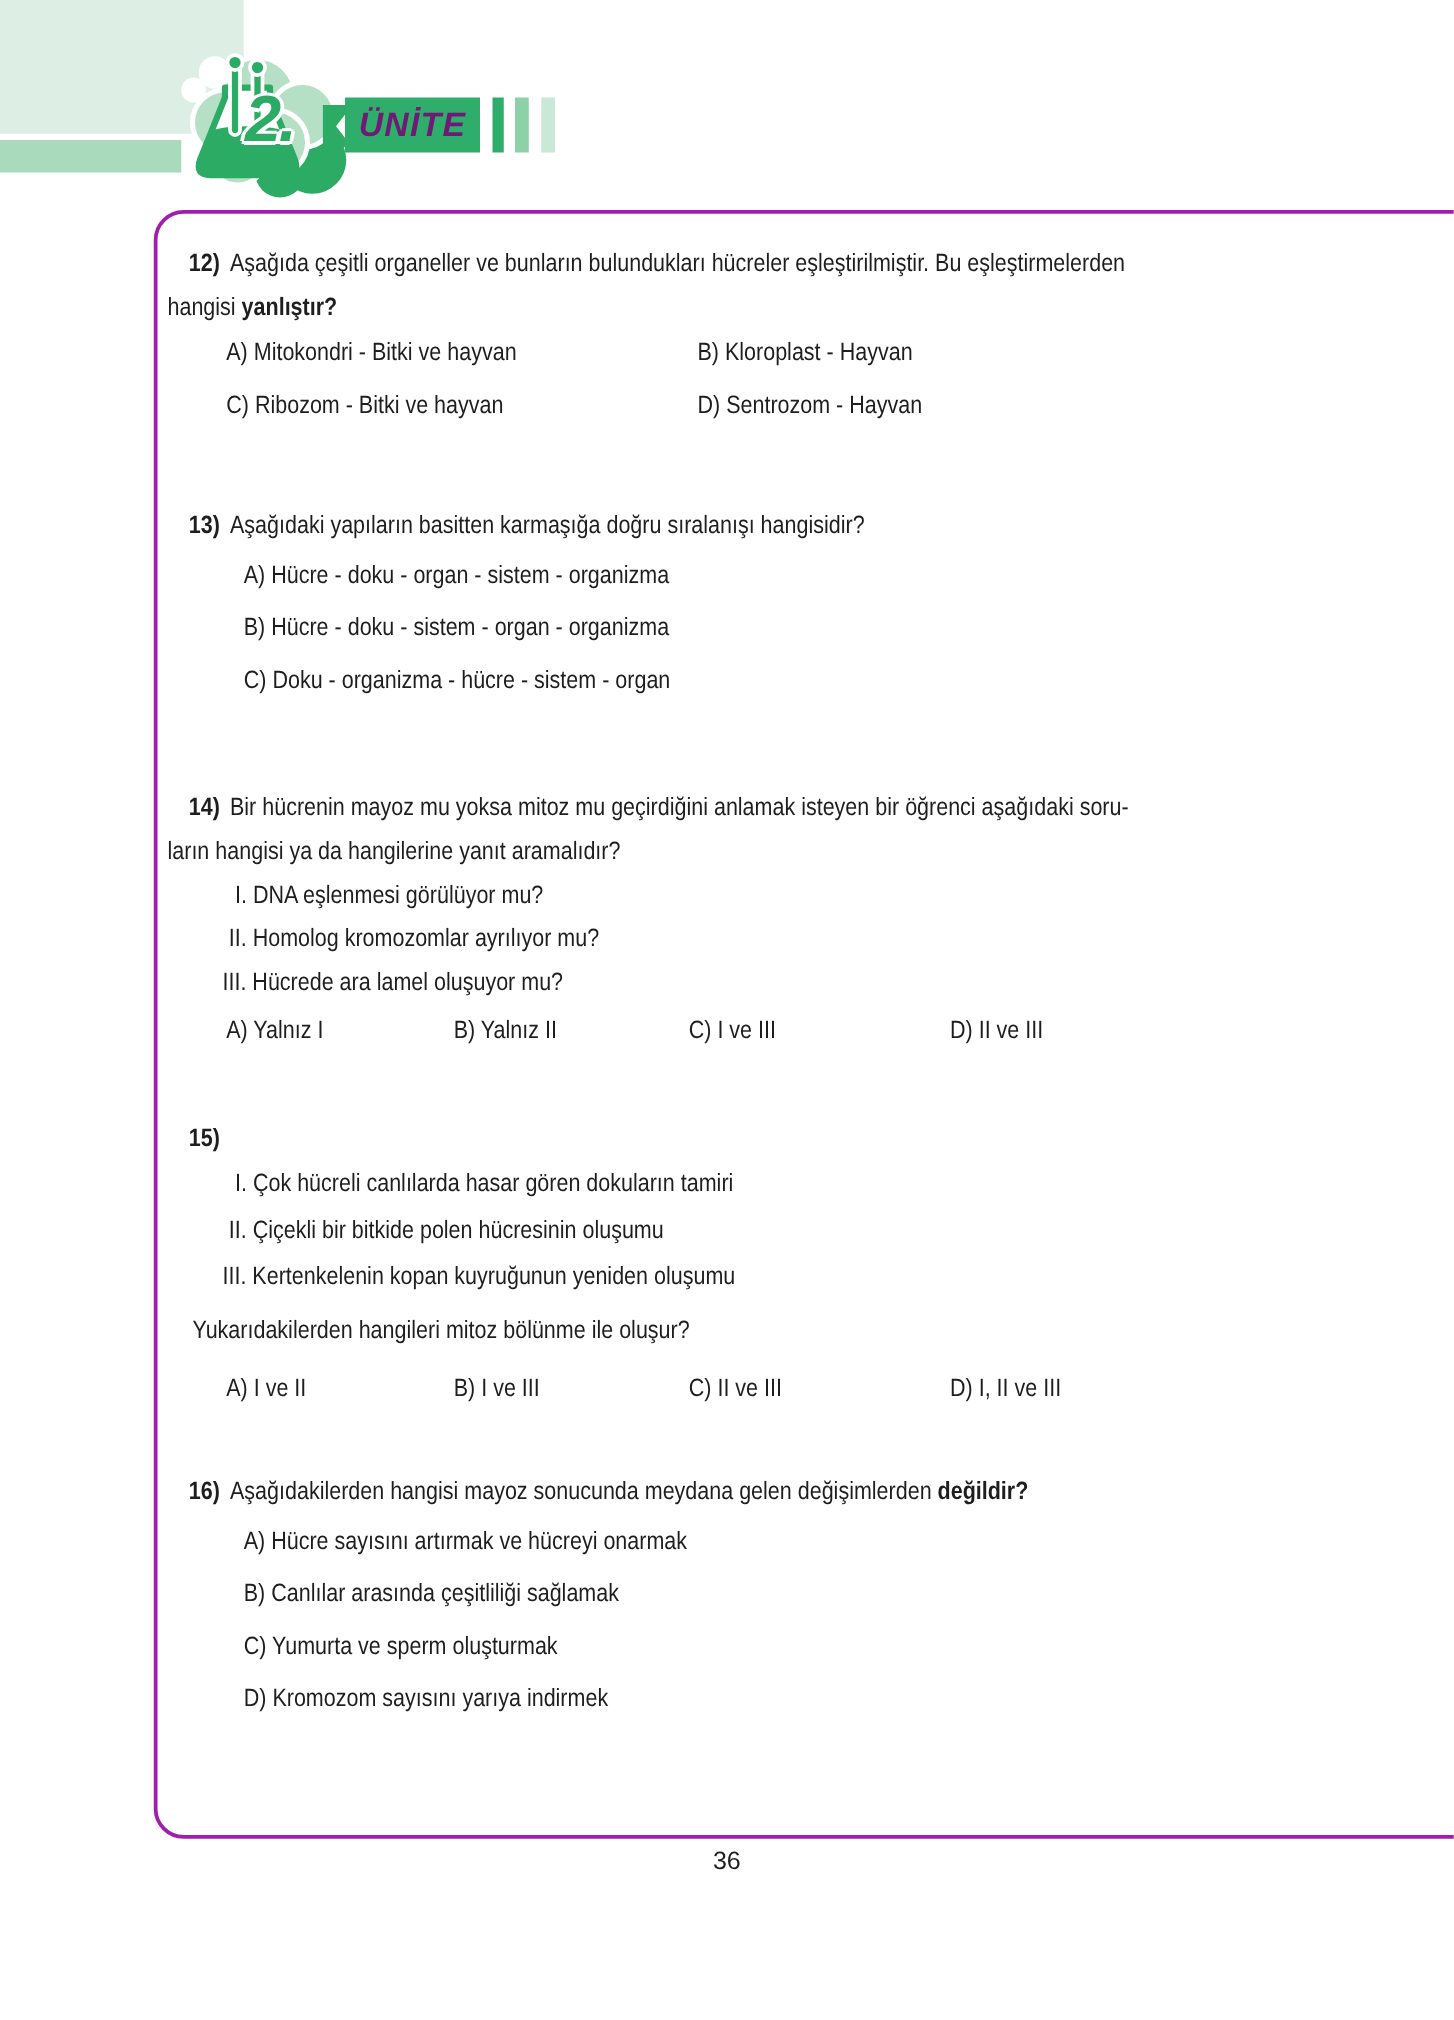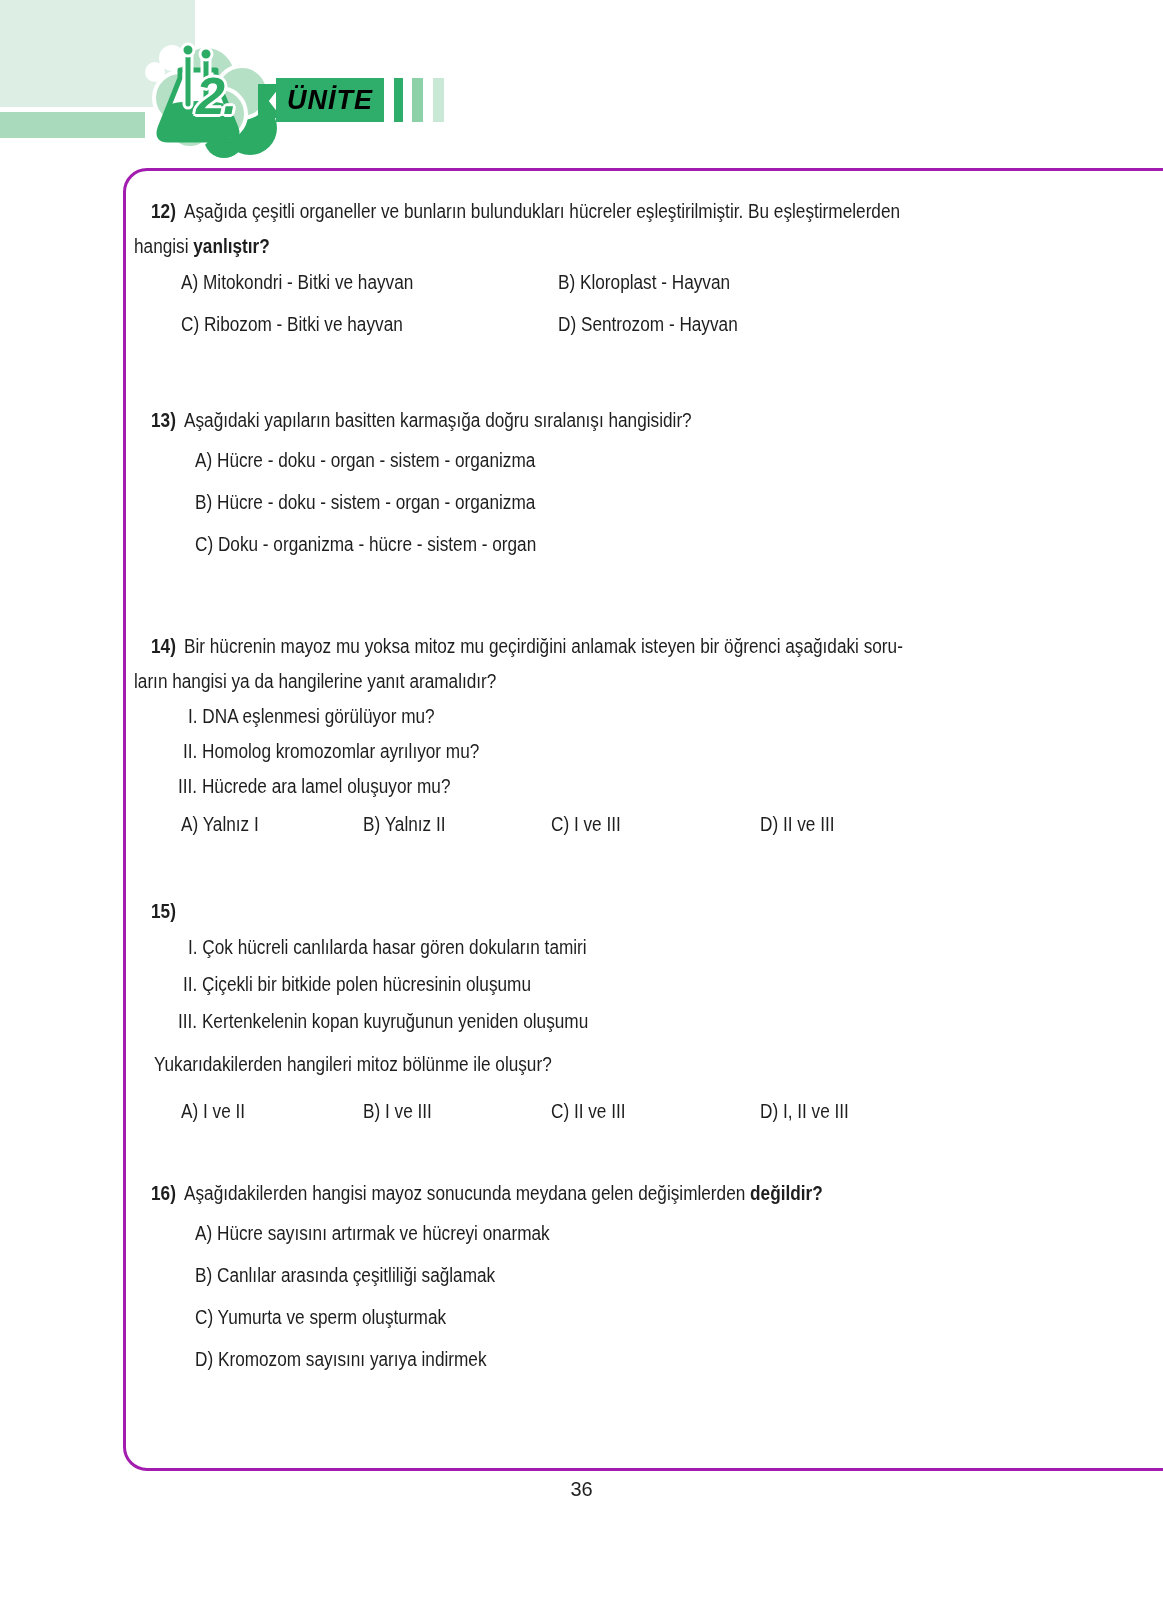--- a/index.html
+++ b/index.html
@@ -20,21 +20,21 @@
   }
   .ribbon-notch{
     position:absolute;left:258px;top:84px;width:24px;height:34px;background:#2bab64;z-index:1;
     clip-path:polygon(0 0,100% 0,45% 50%,100% 100%,0 100%);
   }
   .banner{
     position:absolute;left:276px;top:78px;width:108px;height:44px;background:#2fae6b;z-index:4;
     display:flex;align-items:center;justify-content:center;
   }
   .banner span{
-    color:#000000;font-weight:bold;font-style:italic;font-size:27px;letter-spacing:1px;
+    color:#701a75;font-weight:bold;font-style:italic;font-size:27px;letter-spacing:1px;
   }
   .bar{position:absolute;top:78px;height:44px;}
   .bar1{left:394px;width:9px;background:#2fae6b;}
   .bar2{left:412px;width:11px;background:#8dd1a9;}
   .bar3{left:433px;width:11px;background:#c9e8d6;}
   
   .qbox{
     position:absolute;left:123px;top:168px;width:1068px;height:1303px;
     border:3px solid #a21caf;border-radius:24px;box-sizing:border-box;background:#fff;
   }

